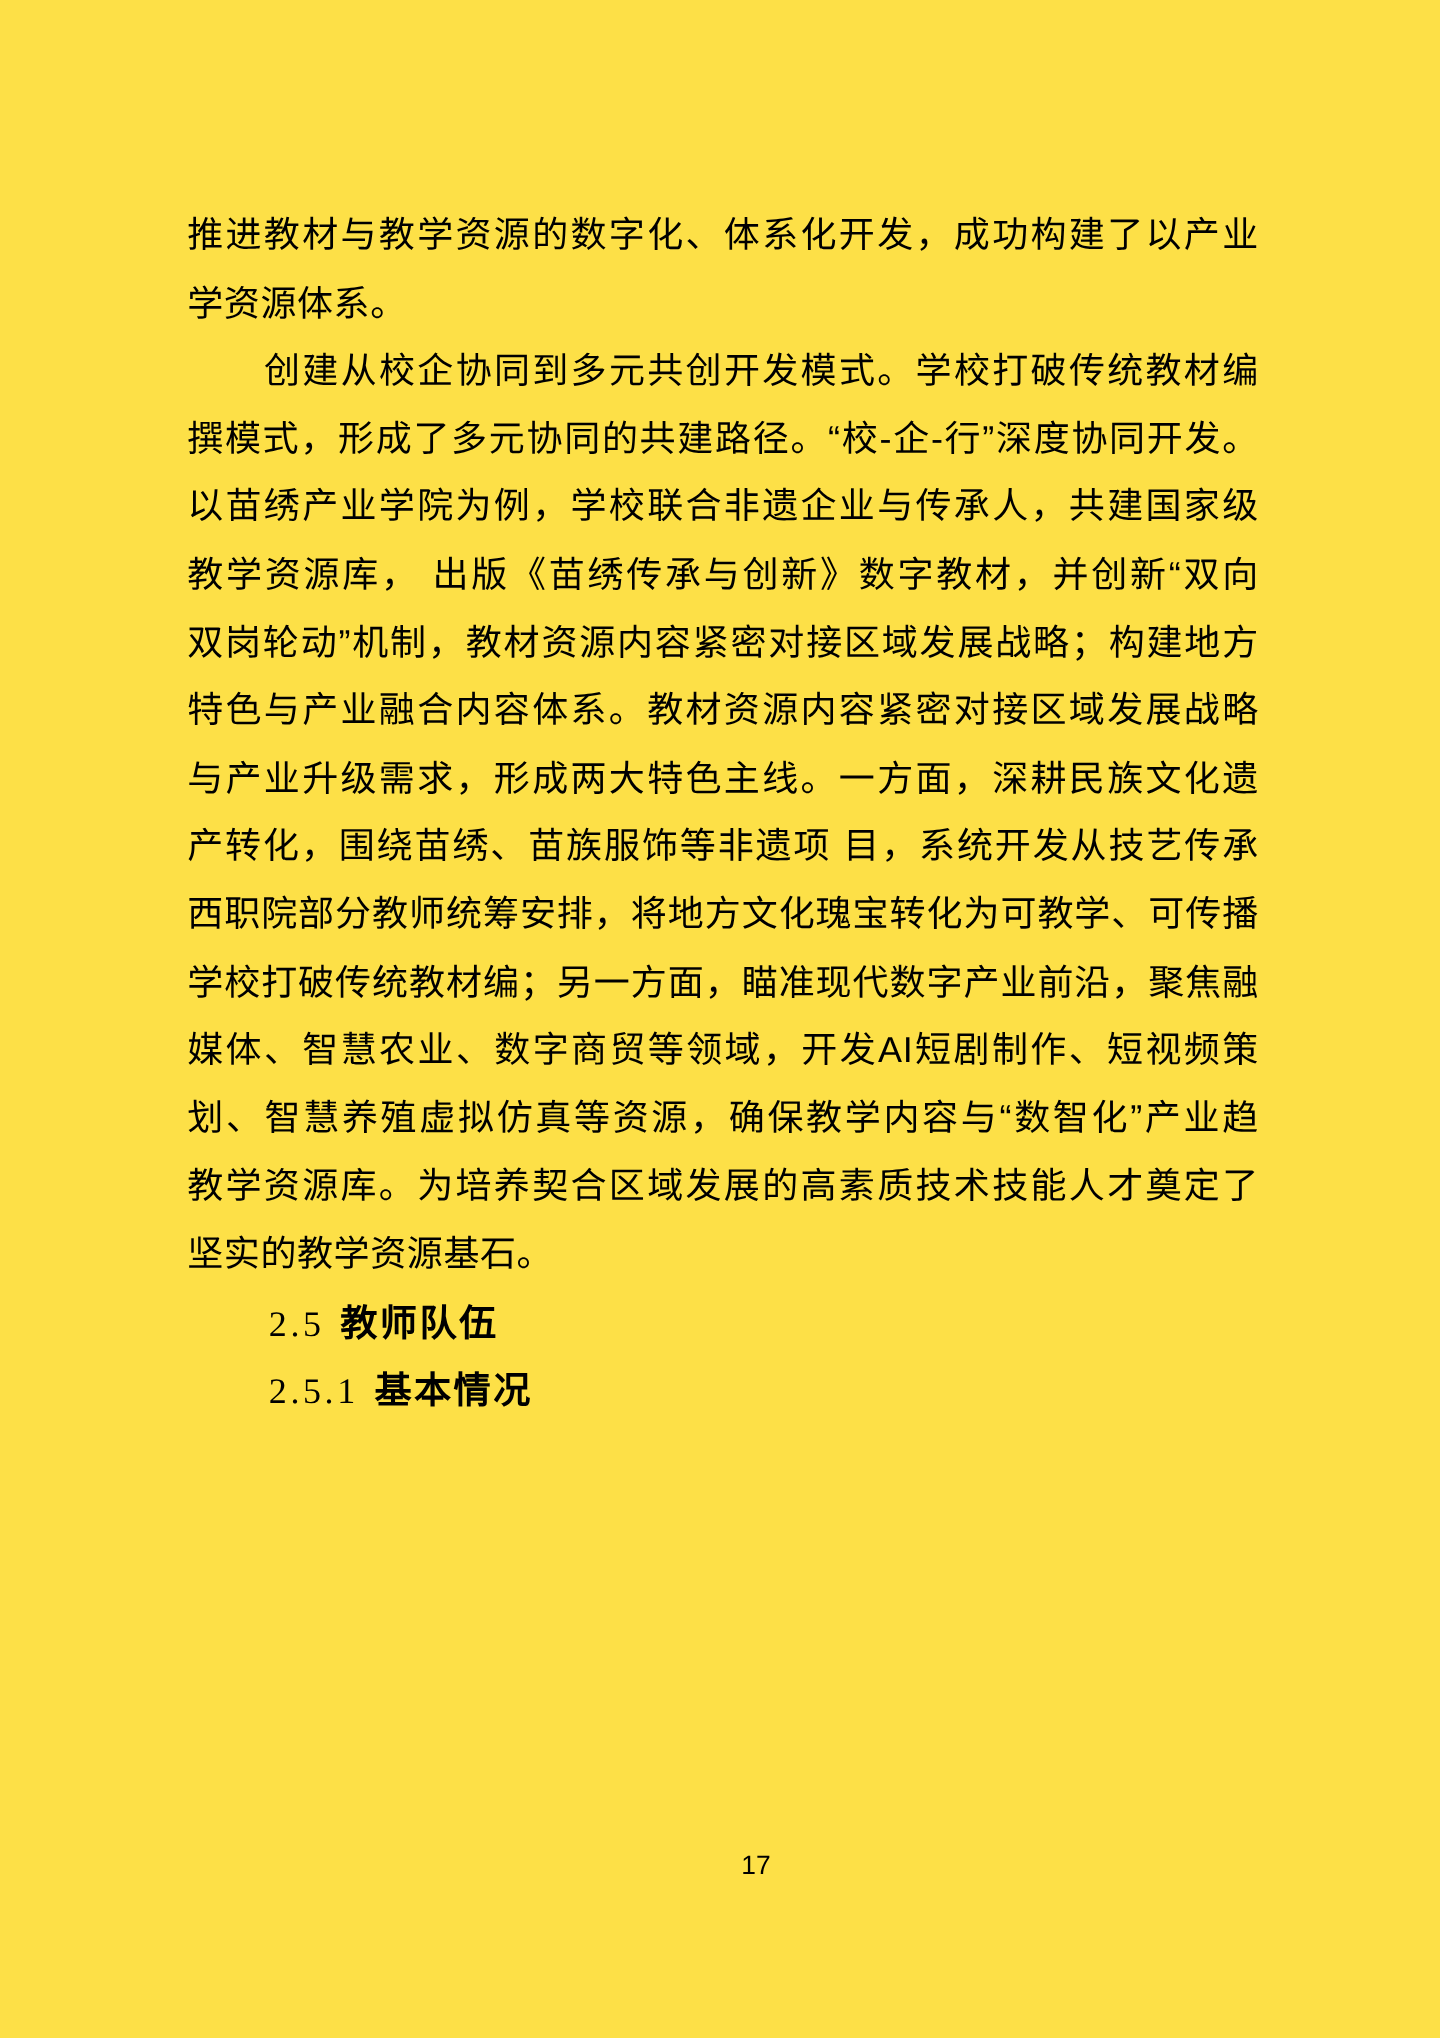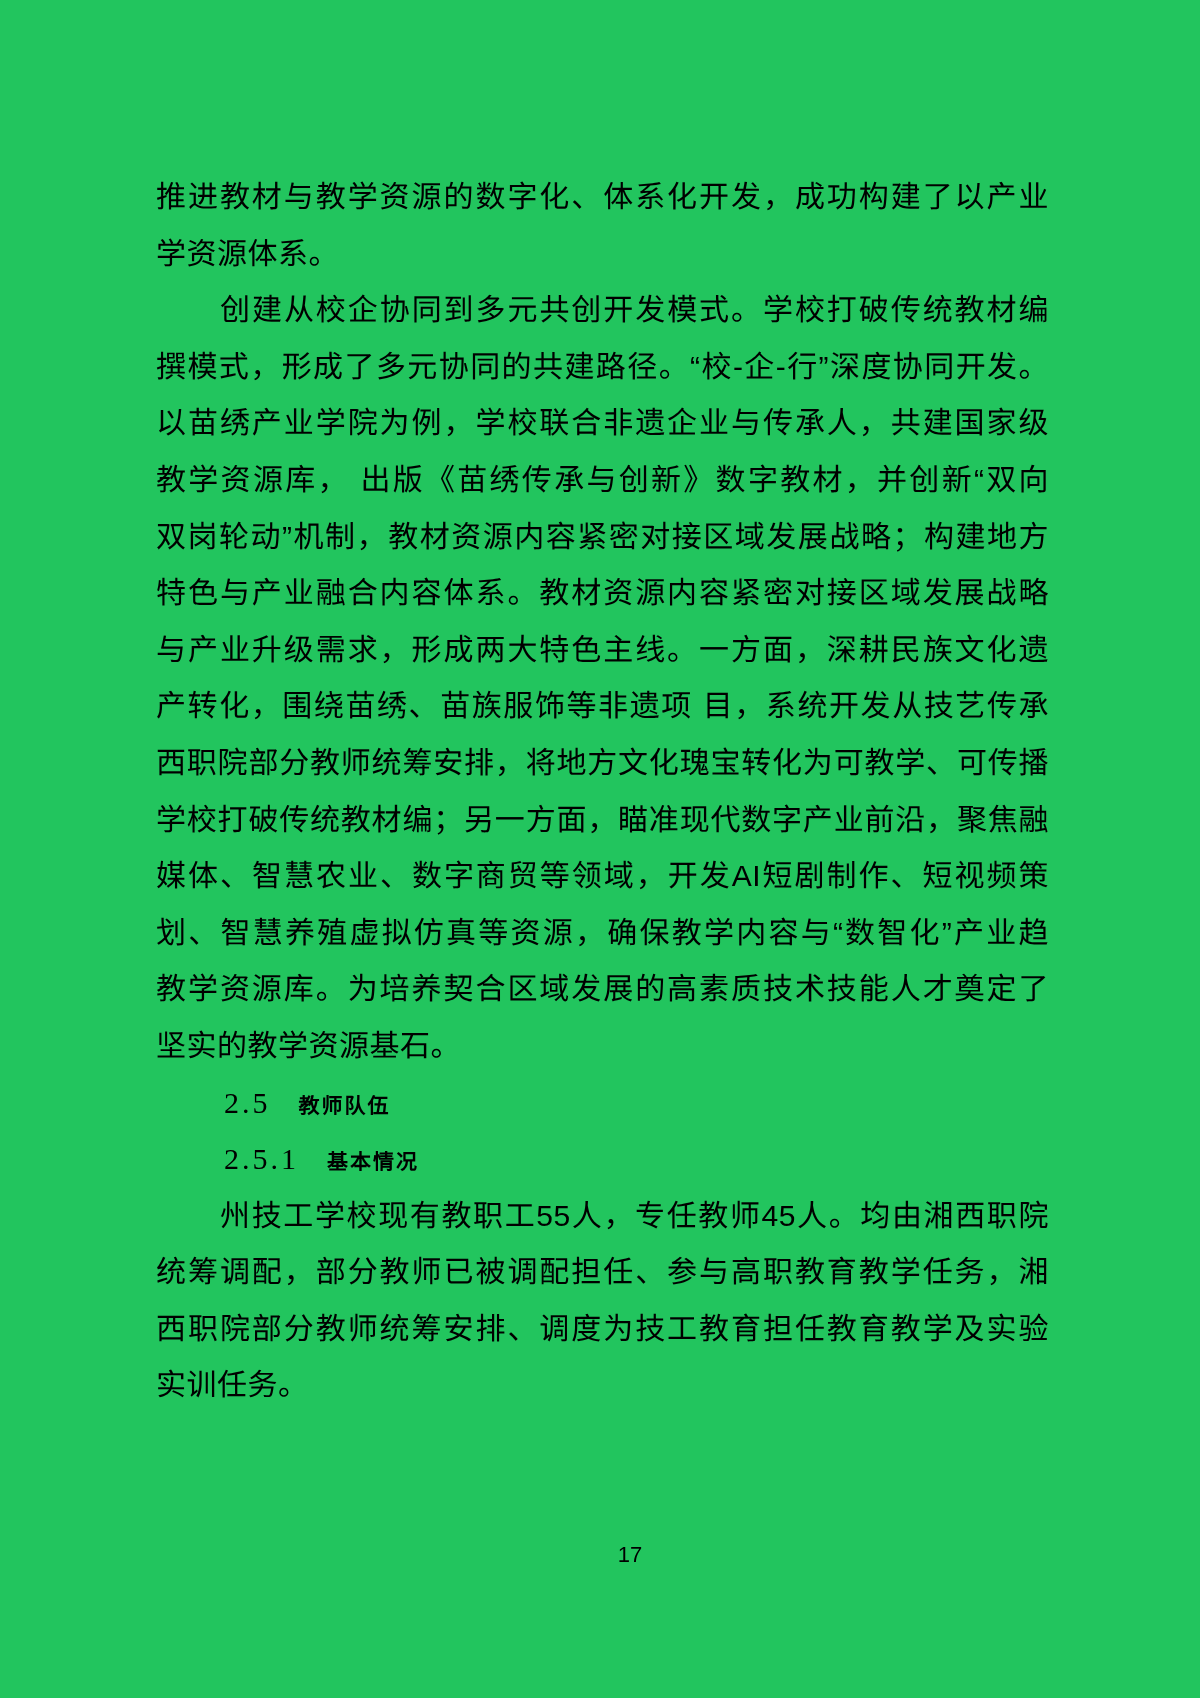--- a/index.html
+++ b/index.html
@@ -1,20 +1,20 @@
 <!DOCTYPE html>
 <html lang="zh-CN"><head>
 <meta charset="utf-8">
 <style>
   html, body { margin: 0; padding: 0; background: #ffffff; }
   .page {
     position: relative;
     width: 1200px;
     height: 1698px;
-    background: #22c55e;
+    background: #fde047;
     overflow: hidden;
     color: #000000;
     font-family: "Liberation Sans", sans-serif;
   }
   .content {
     position: absolute;
     left: 156px;
     top: 169px;
     width: 893px;
   }
@@ -41,23 +41,23 @@
     font-weight: bold;
   }
   .heading-number {
     font-family: "Liberation Serif", serif;
     font-size: 30px;
     font-weight: normal;
     letter-spacing: 3px;
   }
   .heading-title {
     font-family: "Liberation Sans", sans-serif;
-    font-size: 21px;
+    font-size: 31px;
     font-weight: bold;
-    margin-left: 28px;
+    margin-left: 13px;
     letter-spacing: 2px;
   }
   .footer {
     position: absolute;
     top: 1542px;
     left: 0;
     width: 1260px;
     text-align: center;
     font-size: 22px;
     font-family: "Liberation Sans", sans-serif;
@@ -92,23 +92,17 @@
       </div>
 
     <div class="heading-row">
       <span class="heading-number">2.5</span><span class="heading-title">教师队伍</span>
     </div>
 
     <div class="heading-row">
       <span class="heading-number">2.5.1</span><span class="heading-title">基本情况</span>
     </div>
 
-    <div>
-        <div class="line indent">州技工学校现有教职工55人，专任教师45人。均由湘西职院</div>
-        <div class="line">统筹调配，部分教师已被调配担任、参与高职教育教学任务，湘</div>
-        <div class="line">西职院部分教师统筹安排、调度为技工教育担任教育教学及实验</div>
-        <div class="line last">实训任务。</div>
-      </div>
 
   </div>
 
   <div class="footer">17</div>
 </div>
 
 </body></html>

